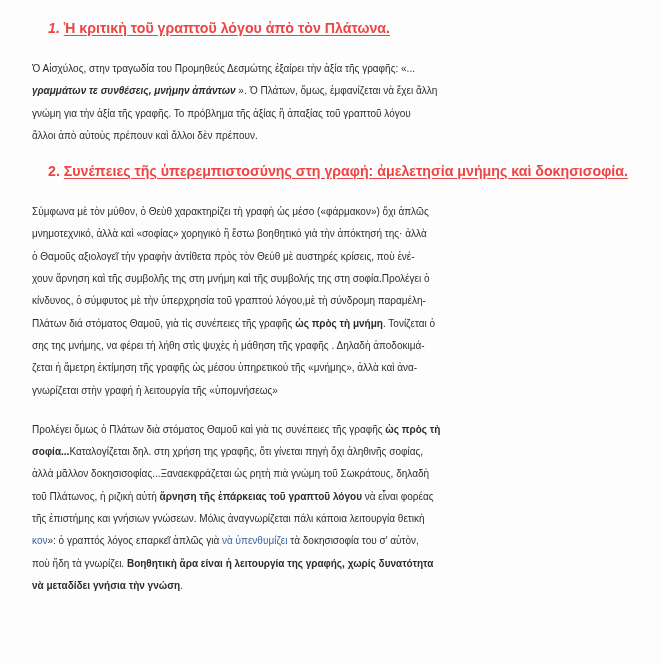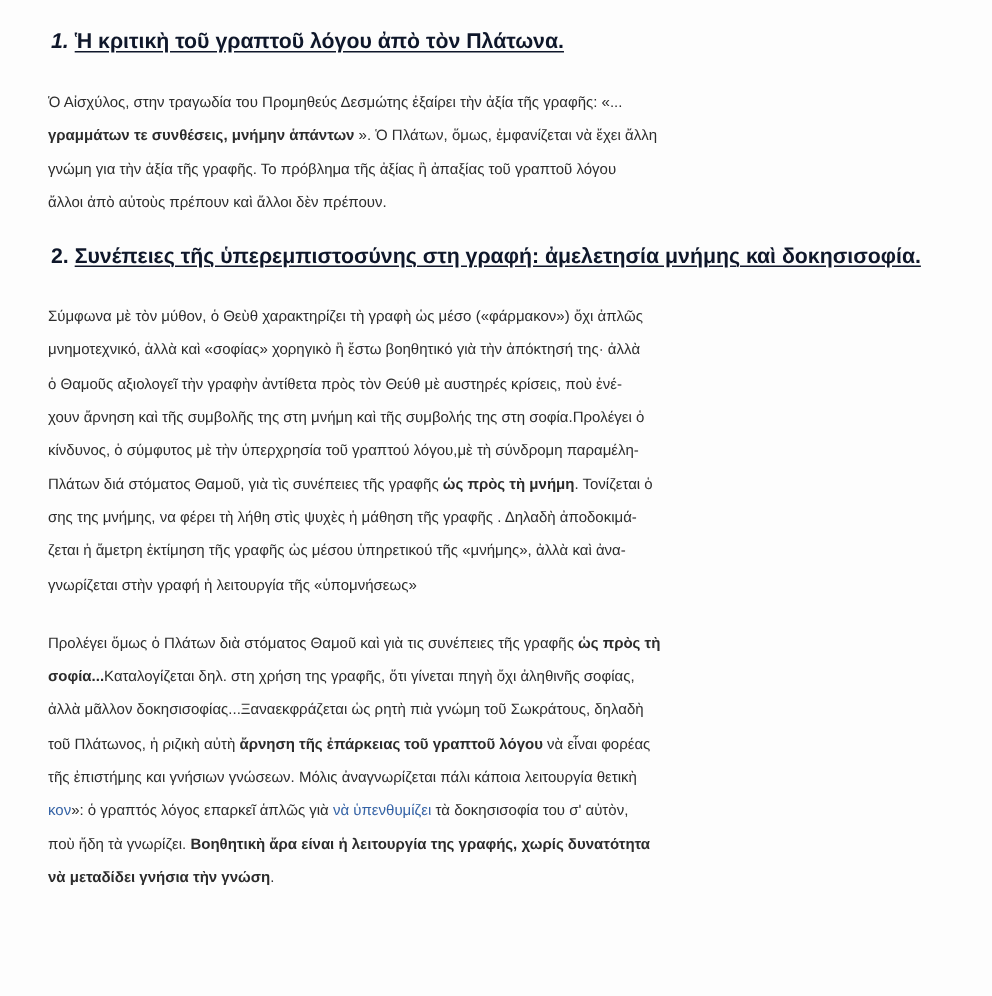--- a/index.html
+++ b/index.html
@@ -18,35 +18,35 @@
   .page {
     position: absolute;
     left: 32px;
     top: 18px;
     width: 612px;
   }
   .heading {
     font-weight: bold;
     font-size: 14.2px;
     line-height: 20px;
-    margin: 2px;
-    color: #0f172a;
+    margin: 16px;
+    color: #ef4444;
     white-space: nowrap;
   }
   .heading .num-italic { font-style: italic; }
   .heading .u { text-decoration: underline; text-underline-offset: 2px; }
   .para {
     font-size: 10px;
     line-height: 22.3px;
     margin: 0;
     color: #2c2c2c;
   }
   .line { display: block; white-space: nowrap; }
   .b { font-weight: bold; }
-  .bi { font-weight: bold; }
+  .bi { font-weight: bold; font-style: italic; }
   .blue { color: #3563a6; }
   #h1 { margin-top: 0; }
   #p1 { margin-top: 20px; }
   #h2 { margin-top: 14px; }
   #p2 { margin-top: 20px; }
   #p3 { margin-top: 17px; }
 </style>
 </head>
 <body>
 

